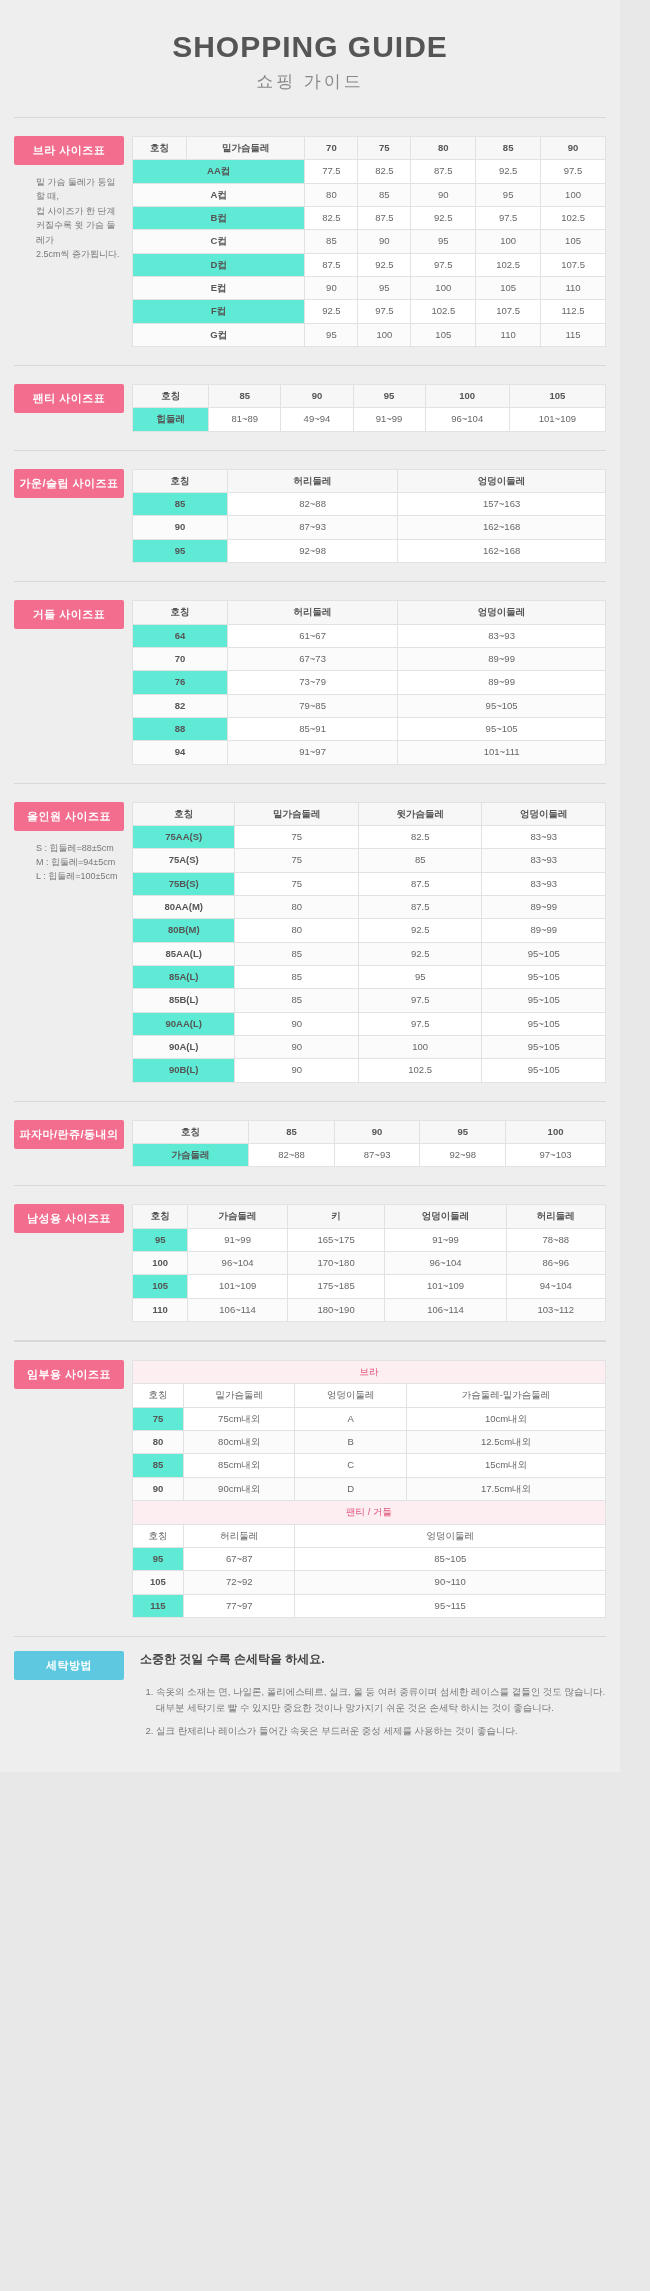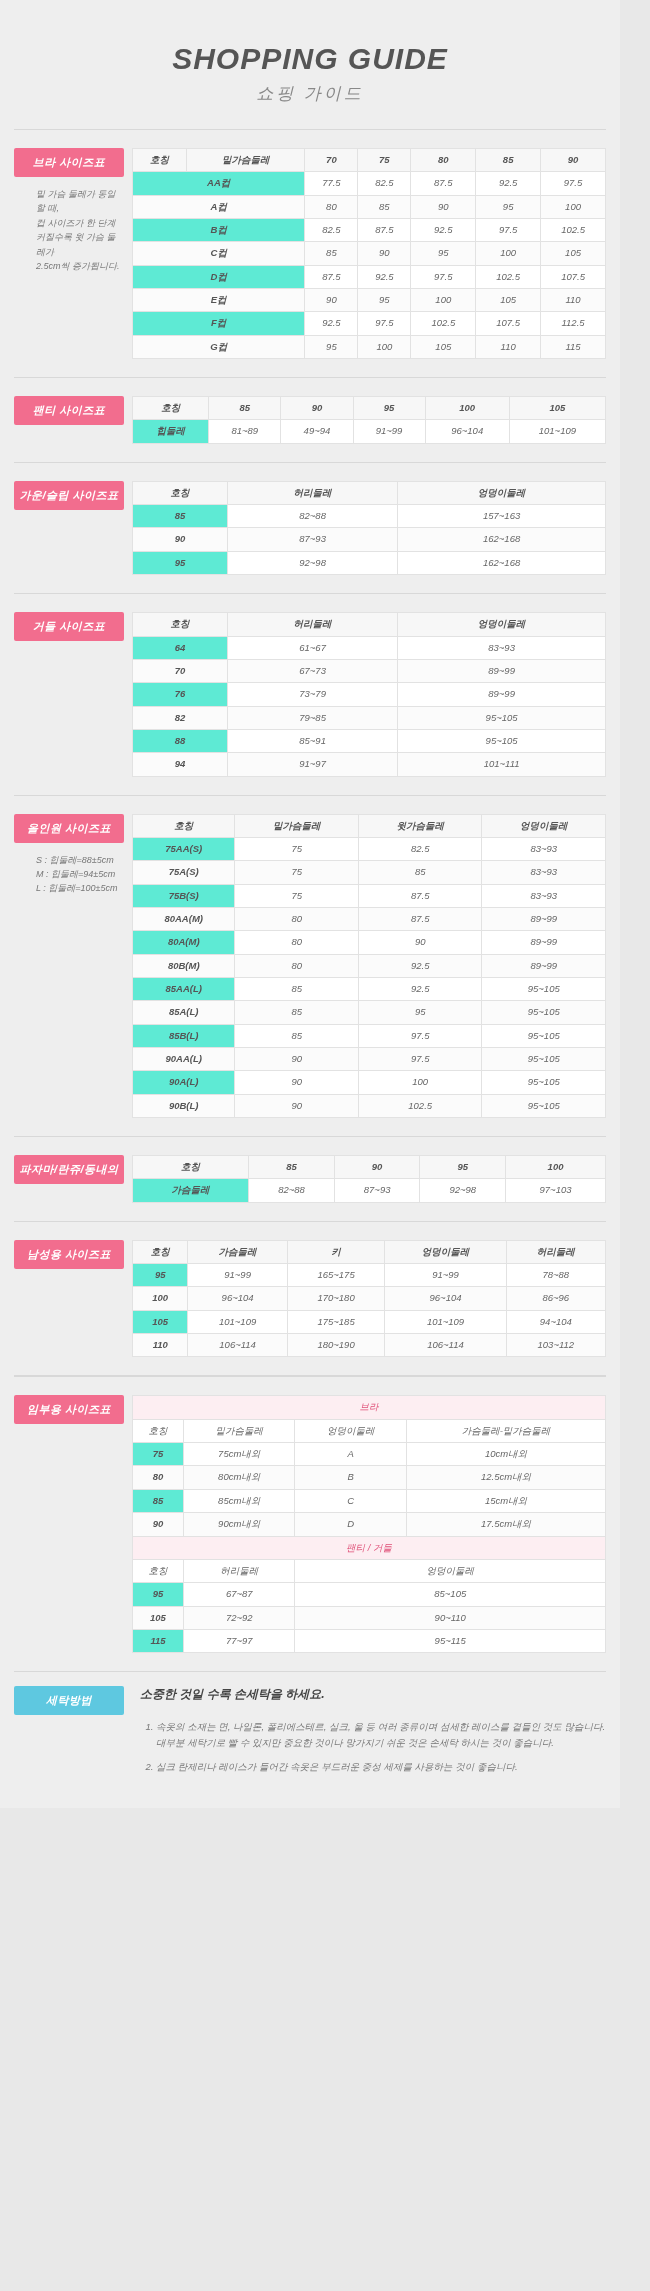--- a/index.html
+++ b/index.html
@@ -6,23 +6,22 @@
   body {
     margin: 0;
     padding: 0;
     background: #e8e8e8;
     font-family: "Liberation Sans", sans-serif;
     width: 650px;
   }
   .page {
     width: 620px;
     background: #eeeeee;
-    padding: 12px 0 0 0;
+    padding: 0 0 0 0;
     position: relative;
-    font-style: italic;
   }
   .header {
     background: #eeeeee;
     text-align: center;
     padding: 30px 0 24px 0;
   }
   .header h1 {
     margin: 0;
     font-size: 30px;
     font-weight: bold;
@@ -379,26 +378,20 @@
               <tr>
                 <td class="rowhead">75B(S)</td>
                 <td>75</td>
                 <td>87.5</td>
                 <td>83~93</td>
               </tr>
               <tr>
                 <td class="rowhead">80AA(M)</td>
                 <td>80</td>
                 <td>87.5</td>
-                <td>89~99</td>
-              </tr>
-              <tr>
-                <td class="rowhead">80A(M)</td>
-                <td>80</td>
-                <td>90</td>
                 <td>89~99</td>
               </tr>
               <tr>
                 <td class="rowhead">80B(M)</td>
                 <td>80</td>
                 <td>92.5</td>
                 <td>89~99</td>
               </tr>
               <tr>
                 <td class="rowhead">85AA(L)</td>

